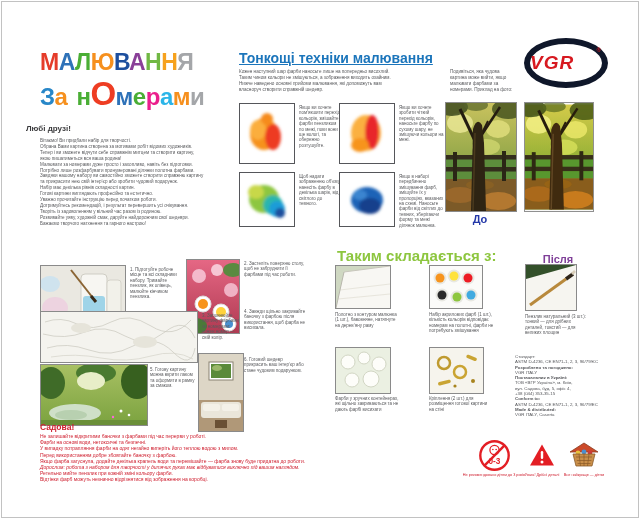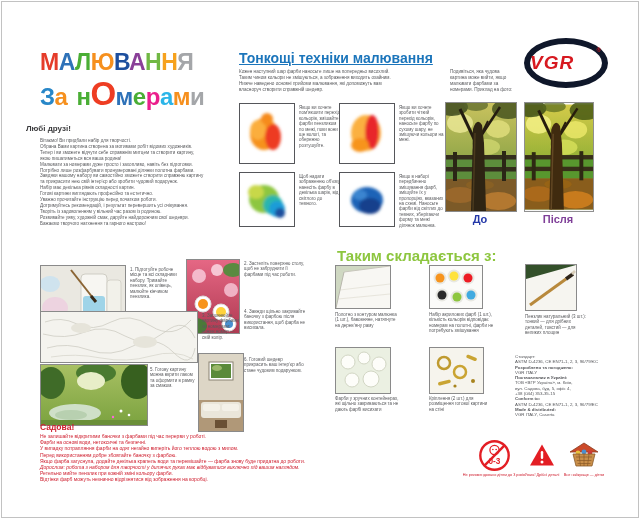--- a/index.html
+++ b/index.html
@@ -33,21 +33,21 @@
   .tip{position:absolute;border:1px solid #55565a;background:#fff;overflow:hidden;}
   .tip svg{display:block;width:100%;height:100%;}
   
   .vgr{position:absolute;left:522px;top:36px;width:72px;height:38px;
        border:6px solid #0f172a;border-radius:50%;display:flex;align-items:center;
        justify-content:space-between;color:#d71920;font-weight:bold;font-style:italic;
        font-size:19px;letter-spacing:1px;background:#fff;}
   .vgr .reg{font-size:6px;font-style:normal;align-self:flex-start;margin-top:3px;}
   .lbl{font-size:11px;font-weight:bold;text-align:center;}
   .lbl-before{color:#2438a8;}
-  .lbl-after{color:#7f3f98;}
+  .lbl-after{color:#7f3f98;margin-top:40px;}
   .badge{position:absolute;}
   .badge svg{display:block;width:100%;height:100%;}
 </style>
 </head>
 <body>
 
 <svg width="0" height="0" style="position:absolute" aria-hidden="true">
   <defs>
     <linearGradient id="gSky" x1="0" y1="0" x2="0" y2="1">
       <stop offset="0" stop-color="#c9c25e"></stop>

